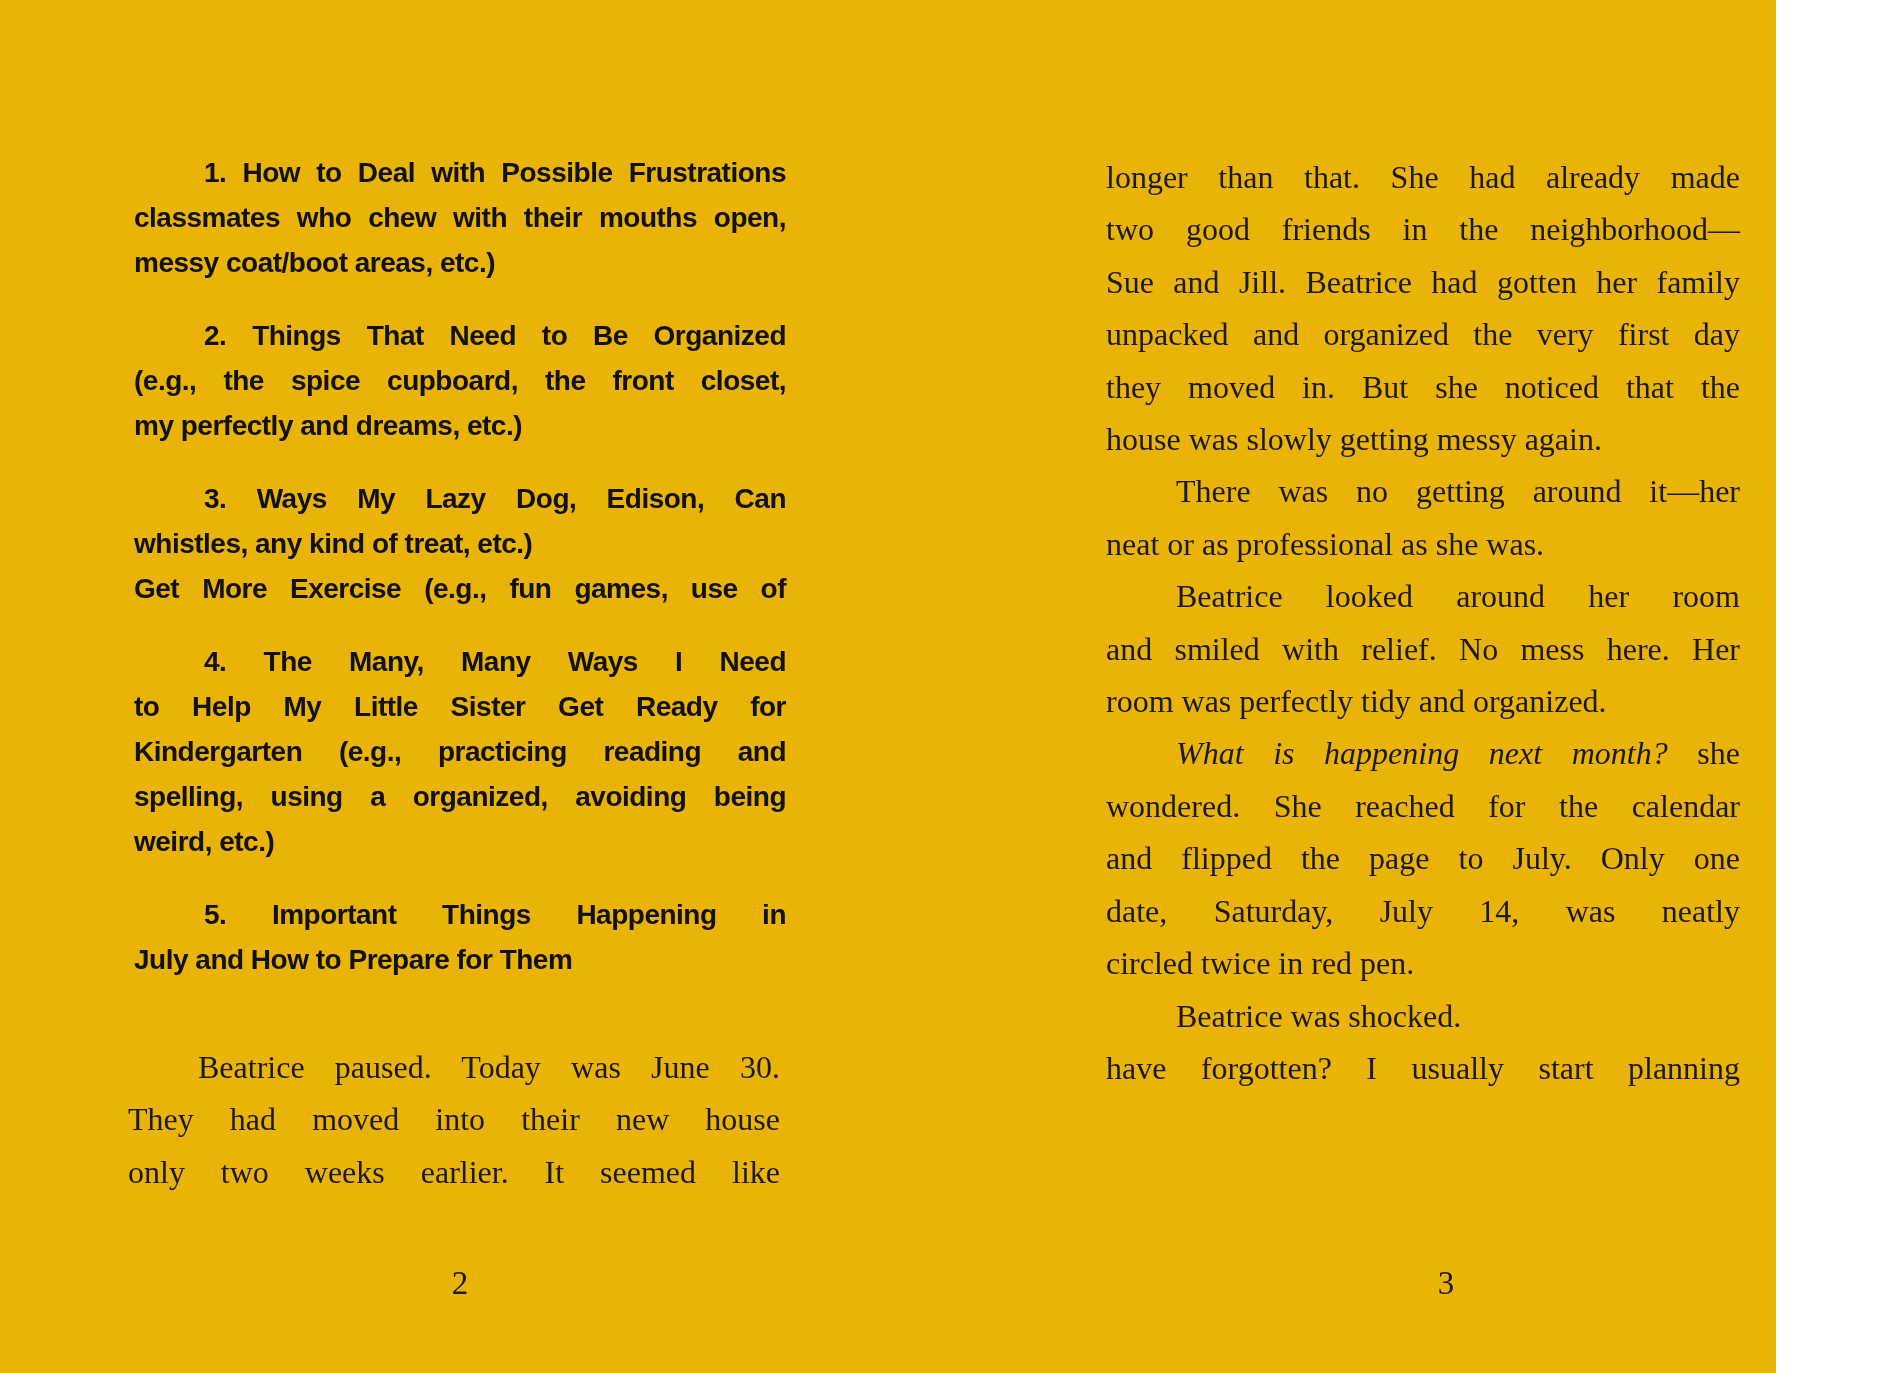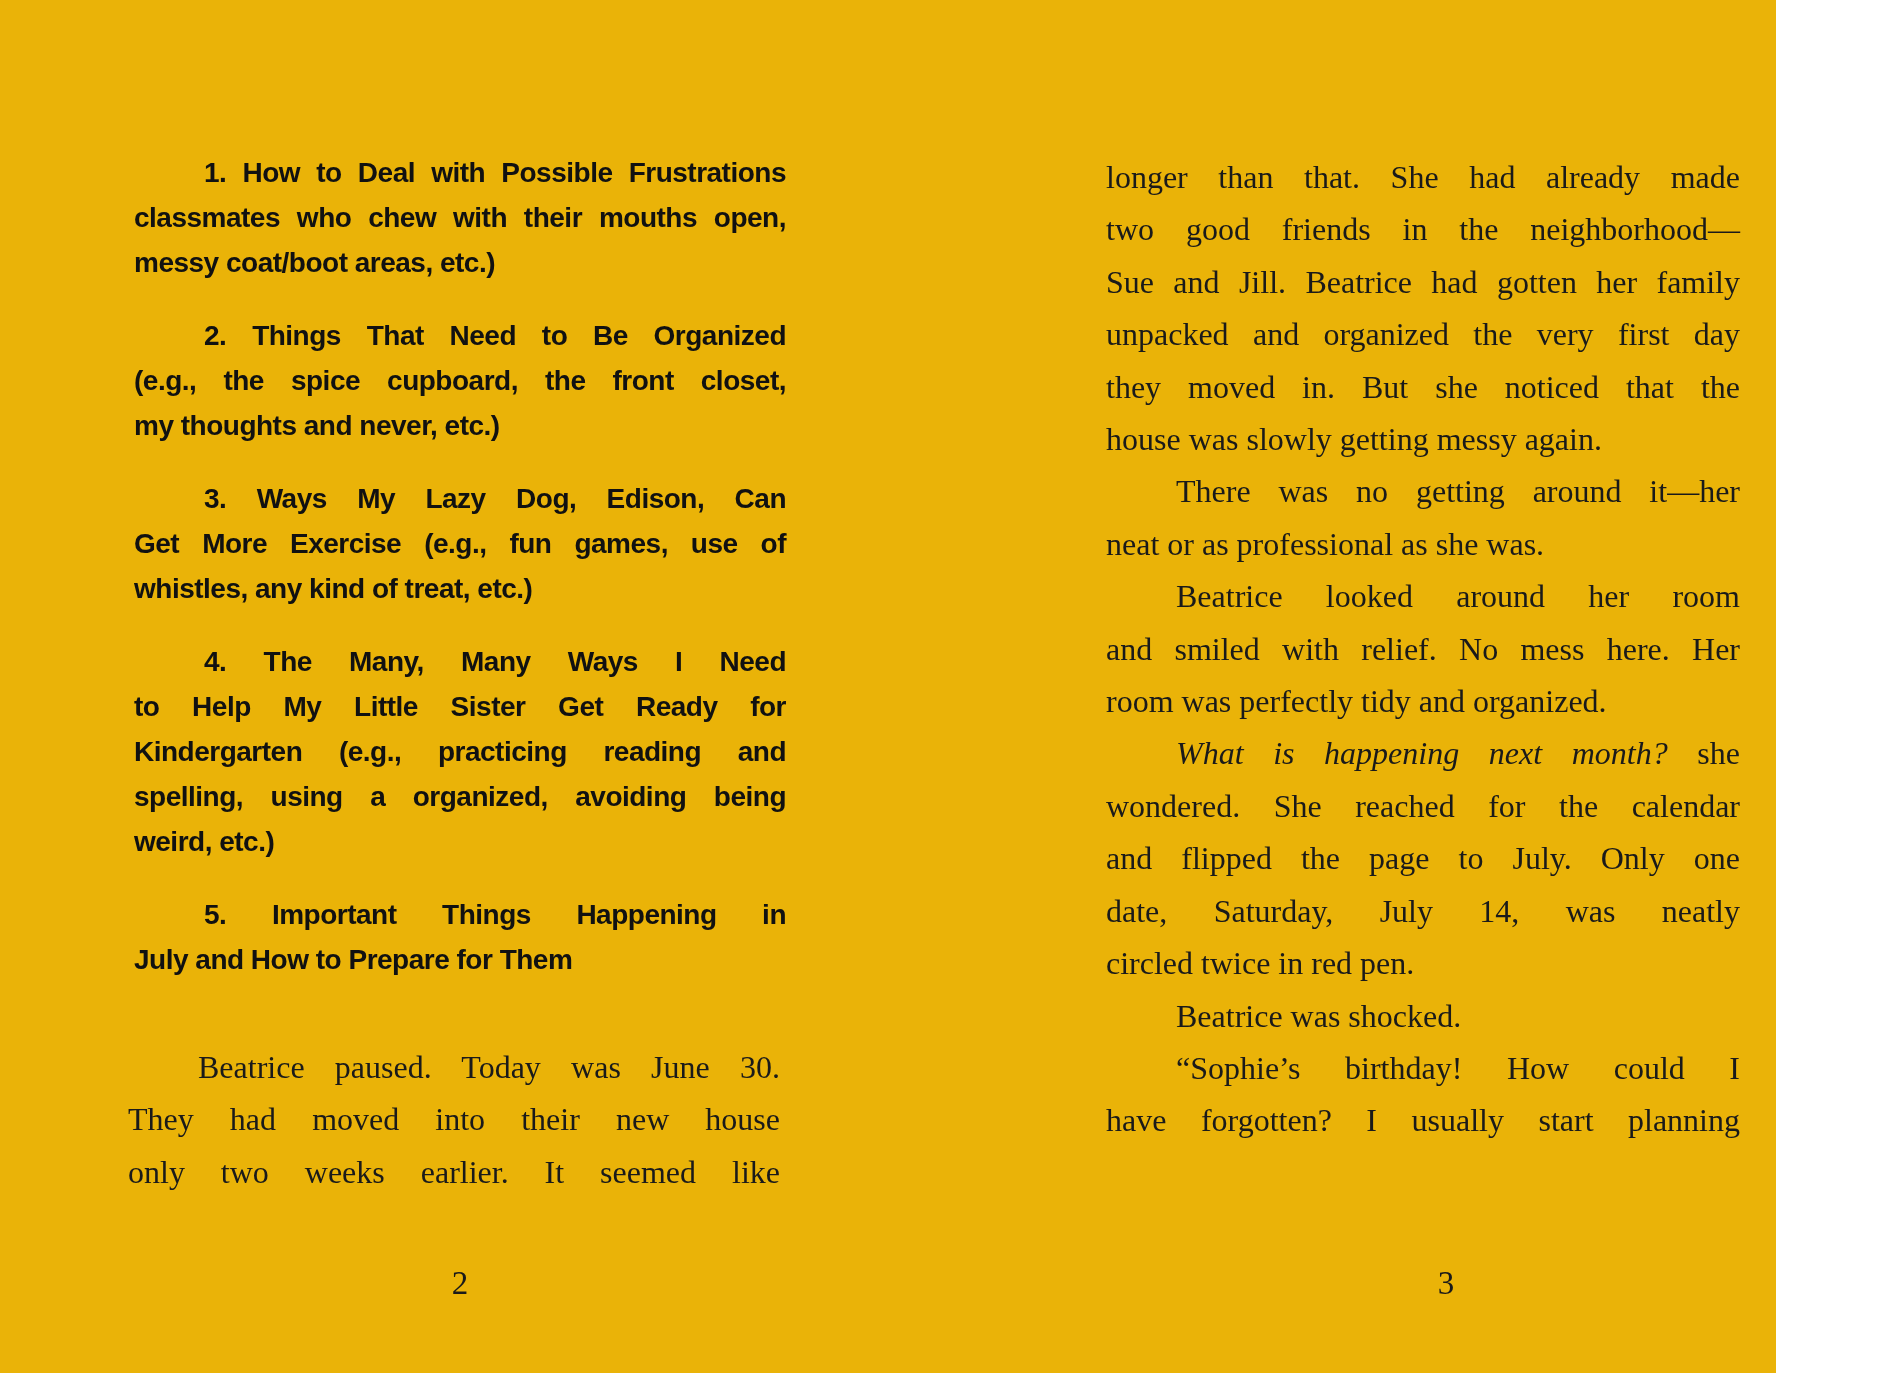--- a/index.html
+++ b/index.html
@@ -62,26 +62,26 @@
   <div id="left-page">
     <div id="left-items" class="text-block hw">
         <div class="para">
           <div class="line indent"><span>1. How to Deal with Possible Frustrations</span></div>
           <div class="line"><span>classmates who chew with their mouths open,</span></div>
           <div class="line para-end"><span>messy coat/boot areas, etc.)</span></div>
         </div>
         <div class="para">
           <div class="line indent"><span>2. Things That Need to Be Organized</span></div>
           <div class="line"><span>(e.g., the spice cupboard, the front closet,</span></div>
-          <div class="line para-end"><span>my thoughts and never, etc.)</span></div>
+          <div class="line para-end"><span>my perfectly and dreams, etc.)</span></div>
         </div>
         <div class="para">
           <div class="line indent"><span>3. Ways My Lazy Dog, Edison, Can</span></div>
+          <div class="line para-end"><span>whistles, any kind of treat, etc.)</span></div>
           <div class="line"><span>Get More Exercise (e.g., fun games, use of</span></div>
-          <div class="line para-end"><span>whistles, any kind of treat, etc.)</span></div>
         </div>
         <div class="para">
           <div class="line indent"><span>4. The Many, Many Ways I Need</span></div>
           <div class="line"><span>to Help My Little Sister Get Ready for</span></div>
           <div class="line"><span>Kindergarten (e.g., practicing reading and</span></div>
           <div class="line"><span>spelling, using a organized, avoiding being</span></div>
           <div class="line para-end"><span>weird, etc.)</span></div>
         </div>
         <div class="para">
           <div class="line indent"><span>5. Important Things Happening in</span></div>
@@ -120,19 +120,18 @@
           <div class="line indent"><i>What is happening next month?</i><span> she</span></div>
           <div class="line"><span>wondered. She reached for the calendar</span></div>
           <div class="line"><span>and flipped the page to July. Only one</span></div>
           <div class="line"><span>date, Saturday, July 14, was neatly</span></div>
           <div class="line para-end"><span>circled twice in red pen.</span></div>
         </div>
         <div class="para">
           <div class="line indent para-end"><span>Beatrice was shocked.</span></div>
         </div>
         <div class="para">
-          <div class="line indent"><span>“Sophie’s birthday! How could I</span></div>
           <div class="line"><span>have forgotten? I usually start planning</span></div>
         </div>
       </div>
     <div id="page-num-right" class="page-num">3</div>
   </div>
 </div>
 
 </body></html>

